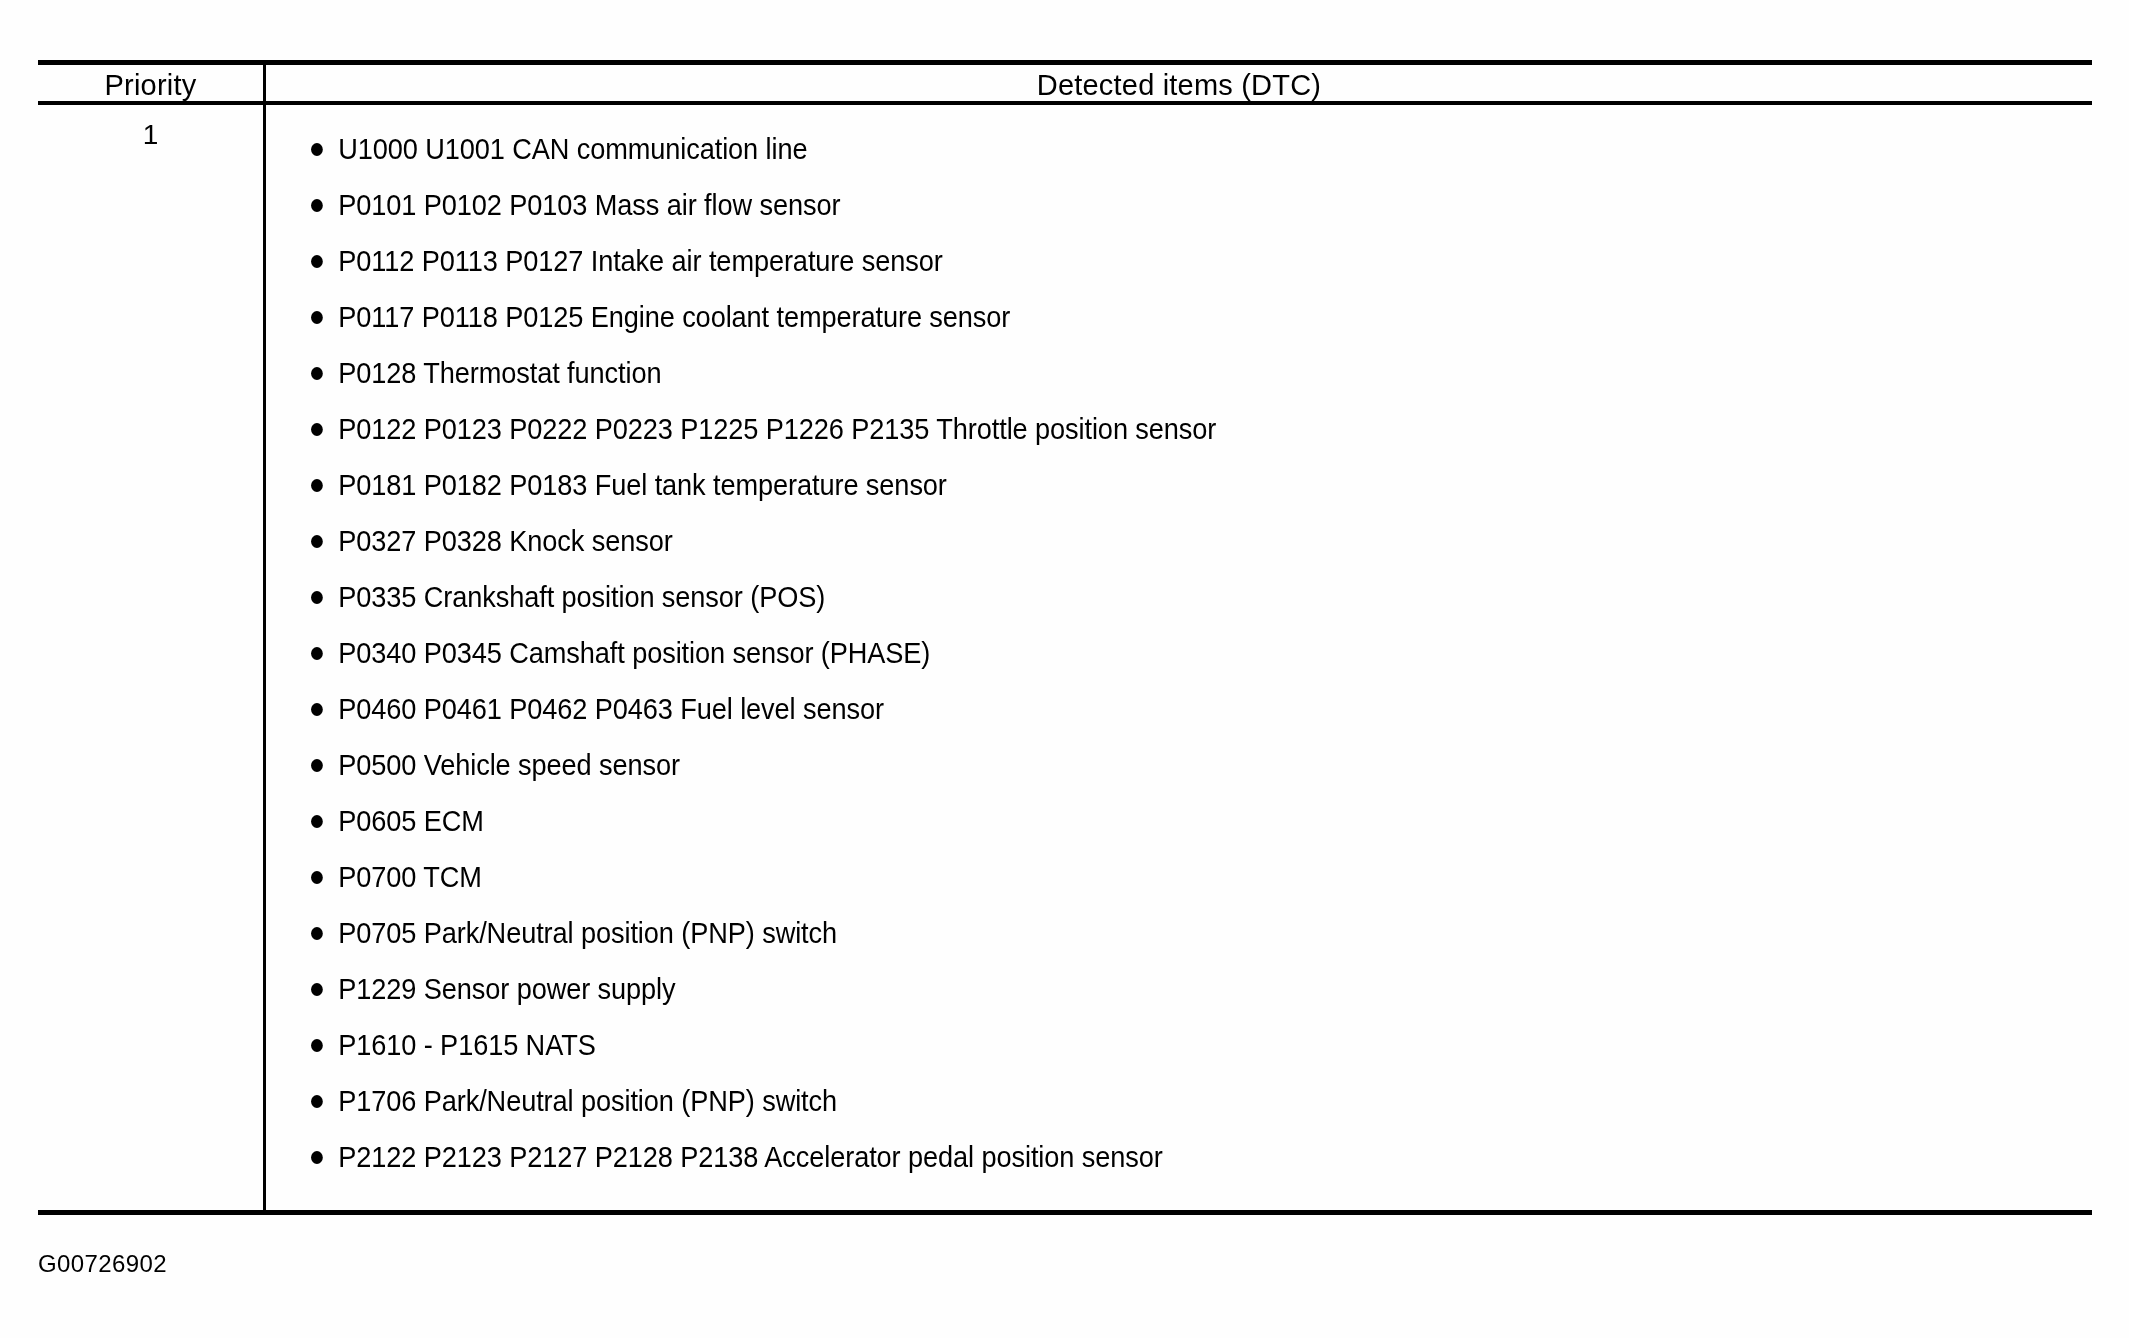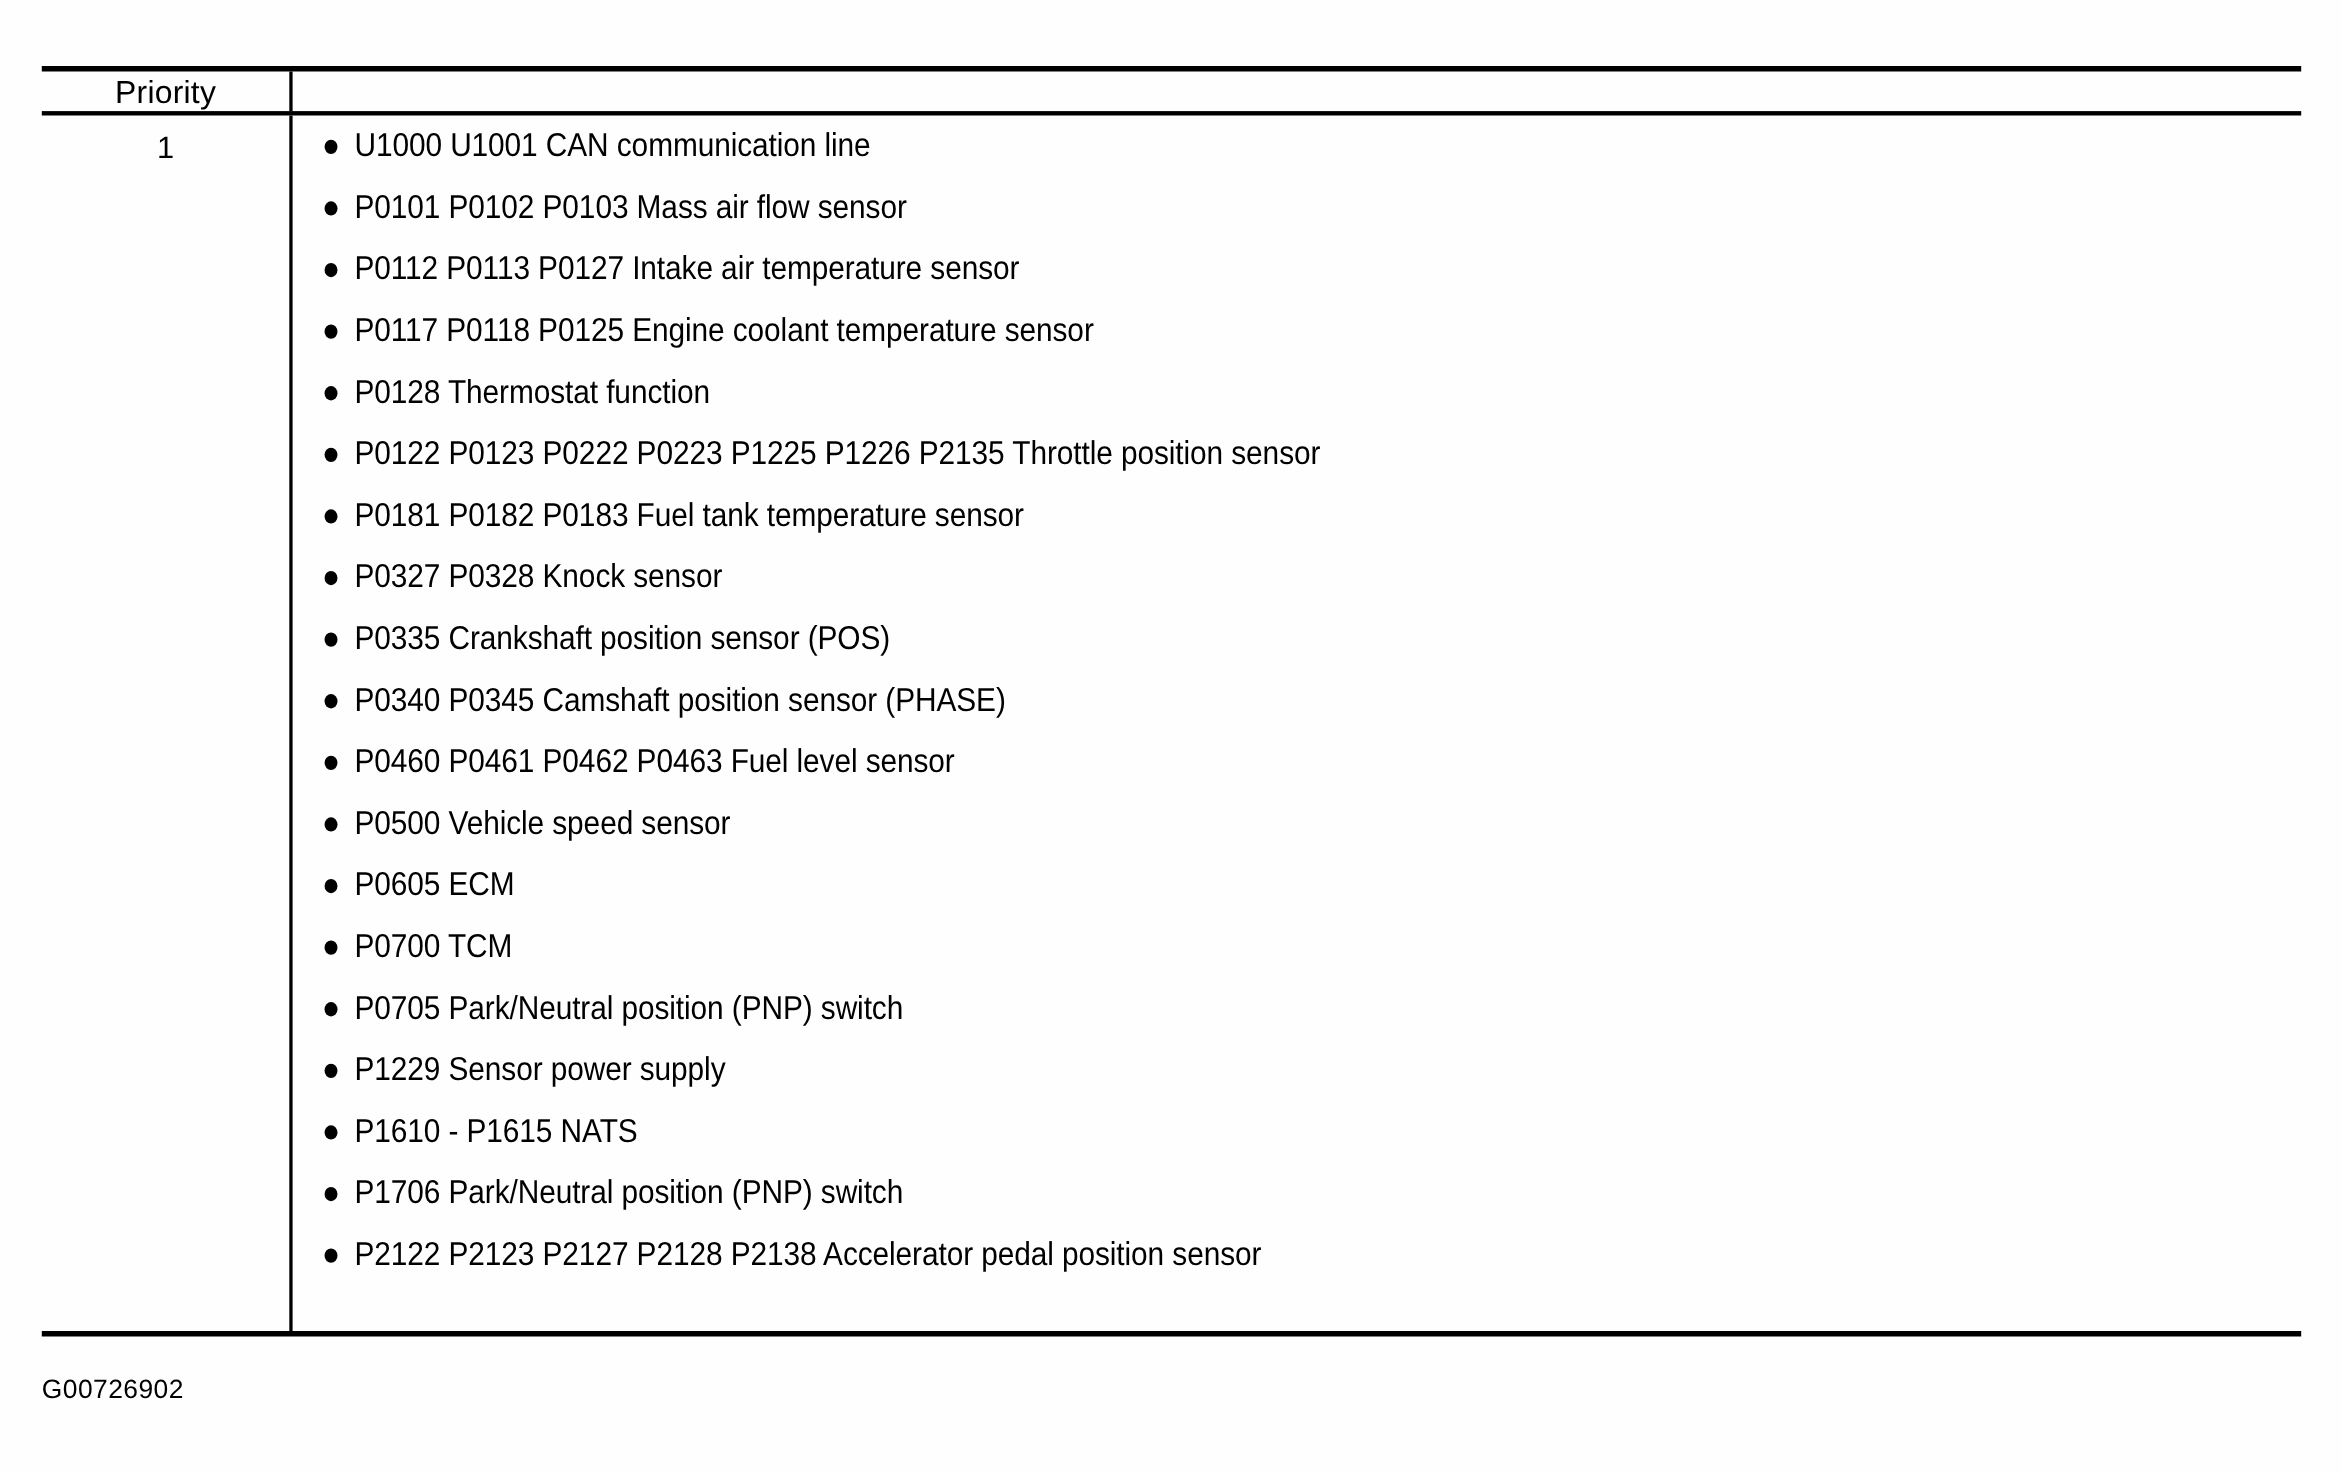--- a/index.html
+++ b/index.html
@@ -105,21 +105,21 @@
     justify-content: center;
     font-size: 28px;
     font-family: "Liberation Sans", "DejaVu Sans", sans-serif;
   }
 
   .dtc-list {
     position: absolute;
     left: 248px;
     top: 0;
     right: 16px;
-    margin: 0;
+    margin: 16px;
     padding: 0;
     list-style: none;
   }
 
   .dtc-item {
     position: relative;
     height: 56px;
     line-height: 56px;
     padding-left: 40px;
     font-size: 30px;
@@ -155,20 +155,21 @@
 </head>
 <body>
 
 <div class="page">
 
   <div class="dtc-table">
 
     <div class="table-header">
       <div class="hdr-priority">Priority</div>
       <div class="col-divider"></div>
+      <div class="hdr-detected">Detected items (DTC)</div>
     </div>
 
     <div class="table-body">
       <div class="body-divider"></div>
 
       <div class="priority-cell">1</div>
 
       <ul class="dtc-list" id="dtc-list">
           <li class="dtc-item"><span class="dtc-bullet"></span><span>U1000 U1001 CAN communication line</span></li>
           <li class="dtc-item"><span class="dtc-bullet"></span><span>P0101 P0102 P0103 Mass air flow sensor</span></li>

